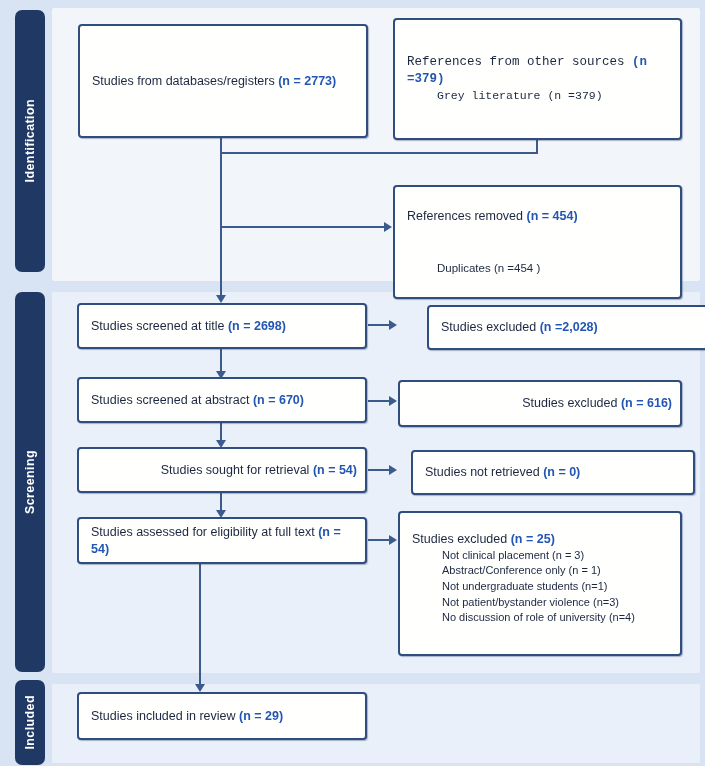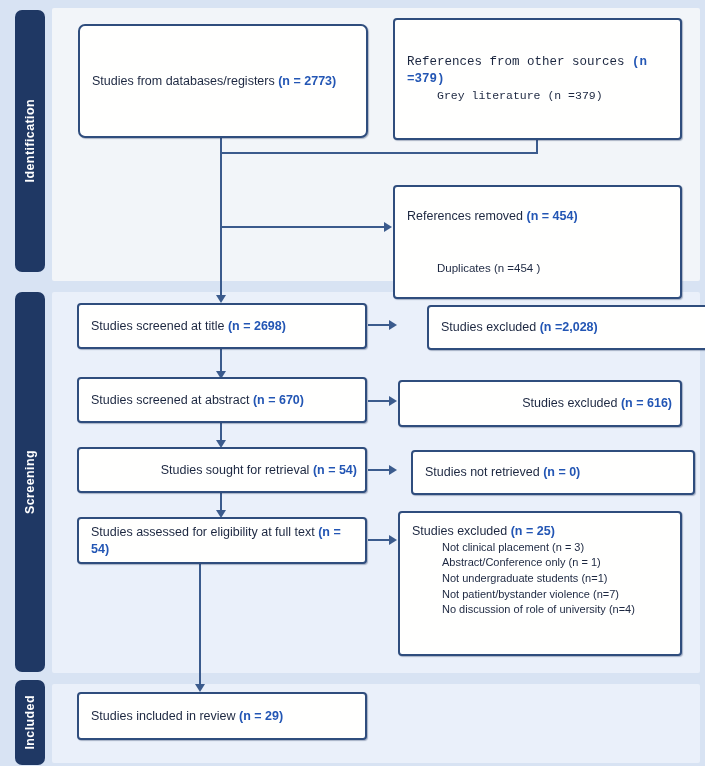--- a/index.html
+++ b/index.html
@@ -27,24 +27,24 @@
   }
 
   .box{
     position:absolute;background:#fffffe;border:2px solid #2f4d7d;border-radius:4px;
     box-sizing:border-box;display:flex;flex-direction:column;justify-content:center;
     padding:5px 8px 5px 12px;font-size:12.5px;color:#1c2740;line-height:1.35;
     box-shadow:1px 1px 1px rgba(40,60,100,0.35);
   }
   .box .nval{font-weight:bold;color:#2356b4;}
   .box .sub{padding-left:30px;font-size:11.5px;color:#1c2740;}
-  #box-excluded-fulltext{justify-content:flex-start;padding-top:10px;}
+  #box-excluded-fulltext{justify-content:flex-start;padding-top:18px;}
   #box-excluded-fulltext .sub{font-size:11px;line-height:1.42;}
 
-  #box-databases{left:78px;top:24px;width:290px;height:114px;border-radius:7px;}
+  #box-databases{left:78px;top:24px;width:290px;height:114px;}
   #box-other-sources{left:393px;top:18px;width:289px;height:122px;font-family:Liberation Mono, monospace;}
   #box-references-removed{left:393px;top:185px;width:289px;height:114px;gap:36px;}
   #box-screened-title{left:77px;top:303px;width:290px;height:46px;}
   #box-excluded-title{left:398px;top:305px;width:284px;height:45px;margin-left:29px;}
   #box-screened-abstract{left:77px;top:377px;width:290px;height:46px;}
   #box-excluded-abstract{left:398px;top:380px;width:284px;height:47px;align-items:flex-end;}
   #box-sought-retrieval{left:77px;top:447px;width:290px;height:46px;text-align:right;}
   #box-not-retrieved{left:398px;top:450px;width:284px;height:45px;margin-left:13px;}
   #box-assessed-fulltext{left:77px;top:517px;width:290px;height:47px;}
   #box-excluded-fulltext{left:398px;top:511px;width:284px;height:145px;}
@@ -163,21 +163,21 @@
 
   <div class="box" id="box-assessed-fulltext">
     <div><span>Studies assessed for eligibility at full text </span><span class="nval">(n = 54)</span></div>
   </div>
 
   <div class="box" id="box-excluded-fulltext">
     <div><span>Studies excluded </span><span class="nval">(n = 25)</span></div>
     <div class="sub">Not clinical placement (n = 3)</div>
     <div class="sub">Abstract/Conference only (n = 1)</div>
     <div class="sub">Not undergraduate students (n=1)</div>
-    <div class="sub">Not patient/bystander violence (n=7)</div>
+    <div class="sub">Not patient/bystander violence (n=3)</div>
     <div class="sub">No discussion of role of university (n=4)</div>
   </div>
 
   <div class="box" id="box-included-review">
     <div><span>Studies included in review </span><span class="nval">(n = 29)</span></div>
   </div>
 
   <div class="bottom-strip"></div>
 </div>
 

